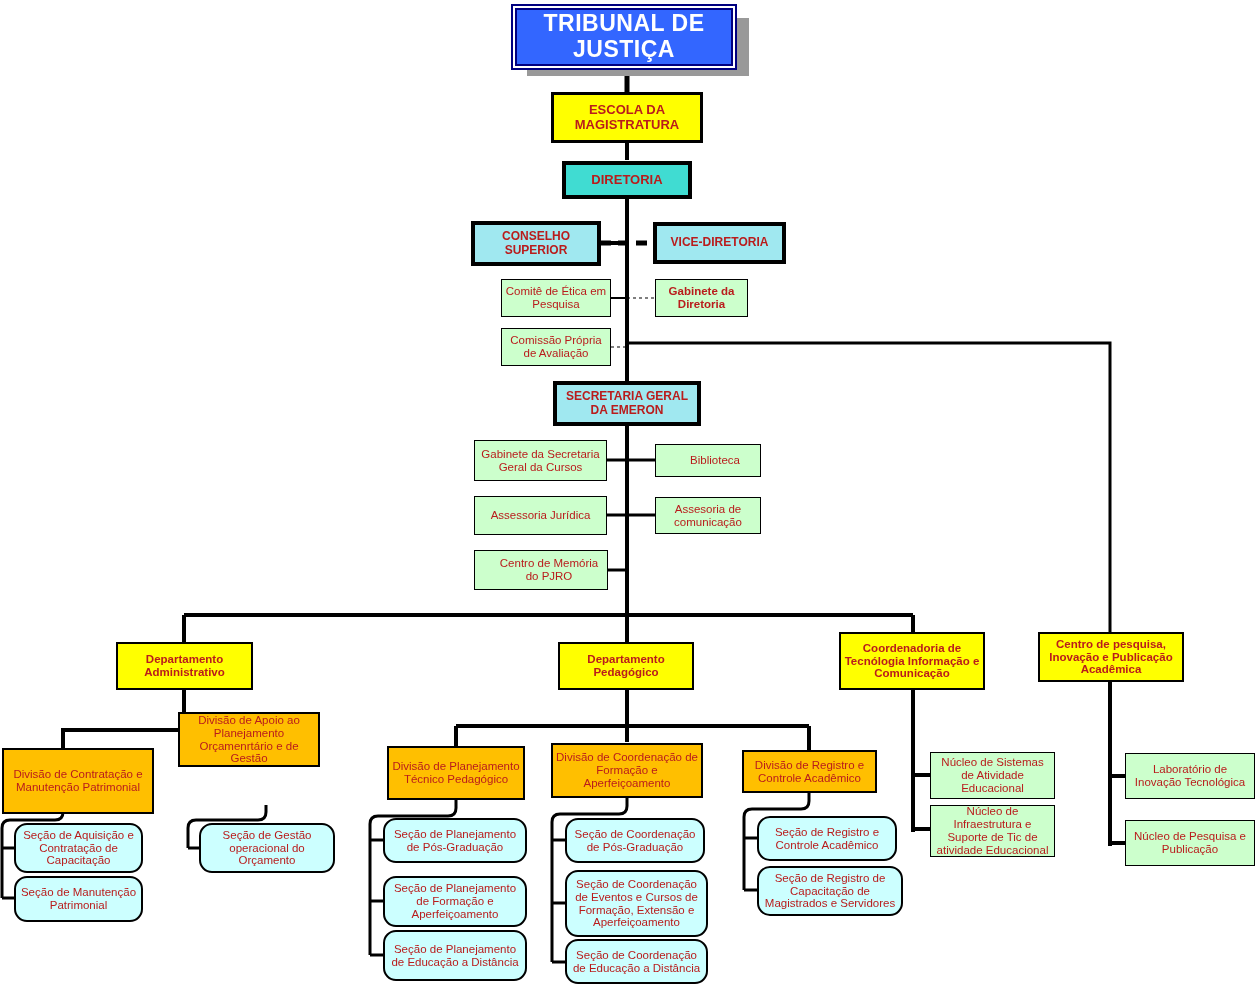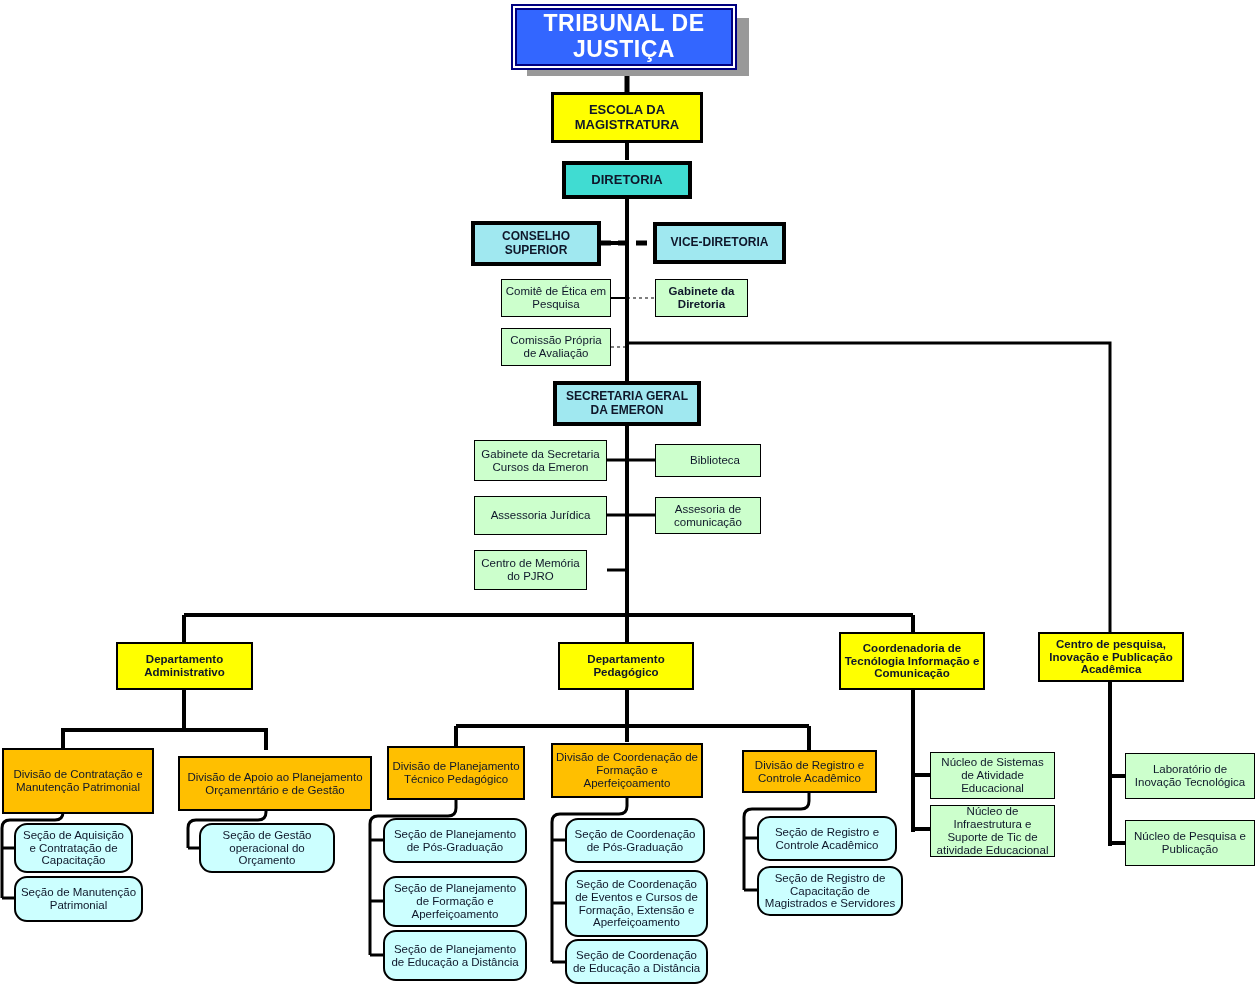--- a/index.html
+++ b/index.html
@@ -2,21 +2,21 @@
 <html><head>
 <meta charset="utf-8">
 <title>Organograma EMERON</title>
 <style>
   html,body{margin:0;padding:0;background:#ffffff;}
   body{font-family:"Liberation Sans","DejaVu Sans",sans-serif;}
   #chart{position:relative;width:1257px;height:989px;overflow:hidden;background:#ffffff;}
   #svg-layer{position:absolute;left:0;top:0;width:1257px;height:989px;pointer-events:none;}
 
   .node{position:absolute;box-sizing:border-box;display:flex;align-items:center;
-        justify-content:center;text-align:center;line-height:1.12;color:#0f172a;
+        justify-content:center;text-align:center;line-height:1.12;color:#b91c1c;
         border:2px solid #000;z-index:5;}
   .node span{display:block;padding:0 3px;}
 
   
   .n-root{background:#3366ff;color:#ffffff;font-weight:bold;font-size:23px;
           border:2px solid #000080;box-shadow:0 0 0 2px #ffffff inset, 0 0 0 4px #000080 inset;
           letter-spacing:.5px;}
   .root-shadow{position:absolute;background:#999999;z-index:3;}
 
   .n-yellowtop{background:#ffff00;font-weight:bold;font-size:13px;border:3px solid #000;}
@@ -137,36 +137,36 @@
 
   <div class="node n-green" style="left:501px;top:328px;width:110px;height:38px;">
     <span>Comissão Própria de Avaliação</span>
   </div>
 
   <div class="node n-cyan" style="left:553px;top:381px;width:148px;height:45px;">
     <span>SECRETARIA GERAL DA EMERON</span>
   </div>
 
   <div class="node n-green" style="left:474px;top:440px;width:133px;height:41px;">
-    <span>Gabinete da Secretaria Cursos da Emeron</span>
+    <span>Gabinete da Secretaria Geral da Cursos</span>
   </div>
 
   <div class="node n-green" style="left:655px;top:444px;width:106px;height:33px;padding-left:14px;">
     <span>Biblioteca</span>
   </div>
 
   <div class="node n-green" style="left:474px;top:496px;width:133px;height:39px;">
     <span>Assessoria Jurídica</span>
   </div>
 
   <div class="node n-green" style="left:655px;top:497px;width:106px;height:37px;">
     <span>Assesoria de comunicação</span>
   </div>
 
-  <div class="node n-green" style="left:474px;top:550px;width:113px;height:40px;">
+  <div class="node n-green" style="left:474px;top:550px;width:134px;height:40px;padding-left:16px;">
     <span>Centro de Memória do PJRO</span>
   </div>
 
   <div class="node n-yellow" style="left:116px;top:642px;width:137px;height:48px;text-align:center;">
     <span>Departamento Administrativo</span>
   </div>
 
   <div class="node n-yellow" style="left:558px;top:642px;width:136px;height:48px;">
     <span>Departamento Pedagógico</span>
   </div>
@@ -176,21 +176,21 @@
   </div>
 
   <div class="node n-yellow" style="left:1038px;top:632px;width:146px;height:50px;">
     <span>Centro de pesquisa, Inovação e Publicação Acadêmica</span>
   </div>
 
   <div class="node n-orange" style="left:2px;top:748px;width:152px;height:66px;">
     <span>Divisão de Contratação e Manutenção Patrimonial</span>
   </div>
 
-  <div class="node n-orange" style="left:178px;top:712px;width:194px;height:55px;margin-top:44px;">
+  <div class="node n-orange" style="left:178px;top:712px;width:142px;height:55px;">
     <span>Divisão de Apoio ao Planejamento Orçamenrtário e de Gestão</span>
   </div>
 
   <div class="node n-orange" style="left:387px;top:746px;width:138px;height:54px;">
     <span>Divisão de Planejamento Técnico Pedagógico</span>
   </div>
 
   <div class="node n-orange" style="left:551px;top:743px;width:152px;height:55px;">
     <span>Divisão de Coordenação de Formação e Aperfeiçoamento</span>
   </div>
@@ -208,21 +208,21 @@
   </div>
 
   <div class="node n-green" style="left:1125px;top:753px;width:130px;height:46px;">
     <span>Laboratório de Inovação Tecnológica</span>
   </div>
 
   <div class="node n-green" style="left:1125px;top:820px;width:130px;height:46px;">
     <span>Núcleo de Pesquisa e Publicação</span>
   </div>
 
-  <div class="node n-round" style="left:14px;top:823px;width:119px;height:50px;">
+  <div class="node n-round" style="left:14px;top:823px;width:129px;height:50px;">
     <span>Seção de Aquisição e Contratação de Capacitação</span>
   </div>
 
   <div class="node n-round" style="left:14px;top:876px;width:129px;height:46px;">
     <span>Seção de Manutenção Patrimonial</span>
   </div>
 
   <div class="node n-round" style="left:199px;top:823px;width:136px;height:50px;">
     <span>Seção de Gestão operacional do Orçamento</span>
   </div>

